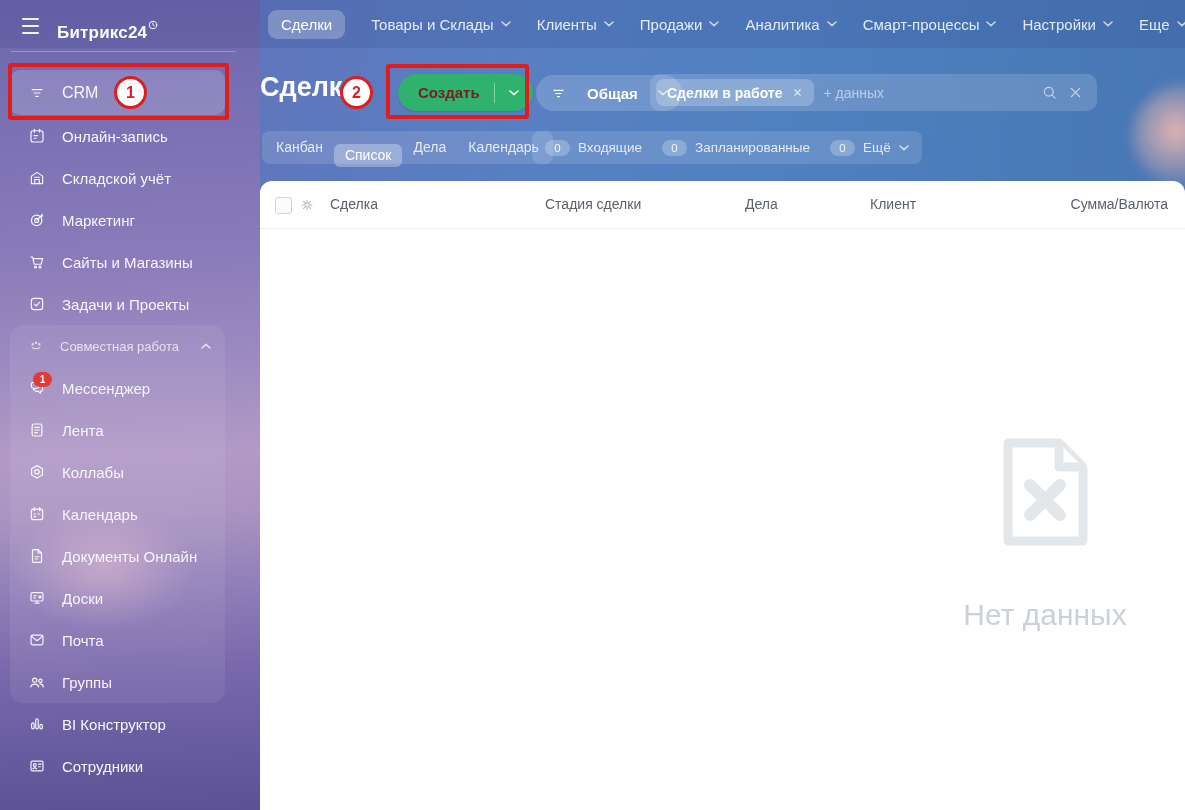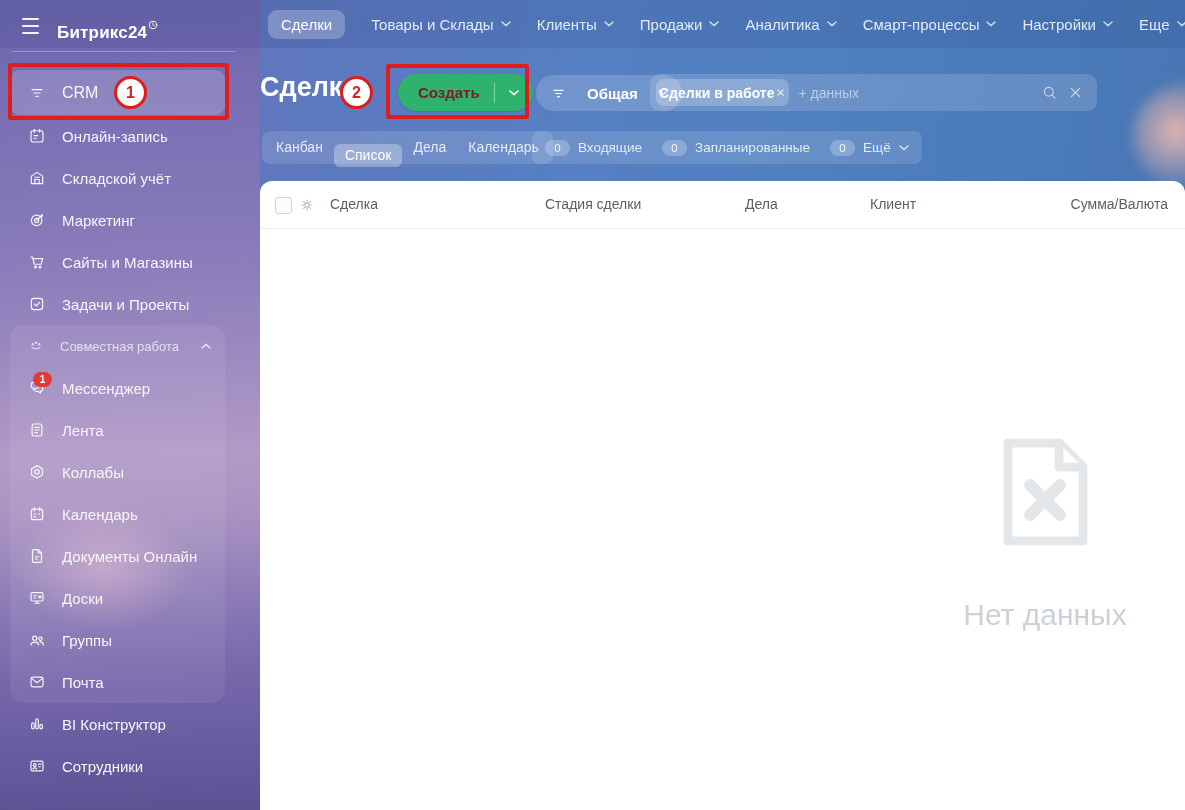--- a/index.html
+++ b/index.html
@@ -46,21 +46,21 @@
   .btn-create .lbl{font-size:15px;font-weight:700;padding:0 14px 0 20px;}
   .btn-create .sep{width:1px;height:20px;background:rgba(255,255,255,.4);}
   .btn-create .arr{padding:0 14px;display:flex;align-items:center;}
   .btn-create .arr .chev{color:#fff;}
   .pill-funnel{position:absolute;left:536px;top:75px;height:36px;display:flex;align-items:center;gap:20px;
     background:rgba(255,255,255,.17);border-radius:19px;padding:0 14px;color:#fff;z-index:5;cursor:pointer;}
   .pill-funnel .ico{width:17px;height:17px;color:#fff;}
   .pill-funnel .lbl{font-size:15px;font-weight:700;}
   .searchbar{position:absolute;left:650px;top:74px;width:447px;height:37px;background:rgba(255,255,255,.15);
     border-radius:10px;display:flex;align-items:center;z-index:5;}
-  .search-tag{display:flex;align-items:center;height:27px;margin-left:6px;padding:0 3px;
+  .search-tag{display:flex;align-items:center;gap:9px;height:27px;margin-left:6px;padding:0 11px;
     background:rgba(255,255,255,.22);border-radius:8px;color:#fff;font-size:14px;font-weight:700;cursor:pointer;white-space:nowrap;}
   .search-tag .ico{width:11px;height:11px;color:rgba(255,255,255,.75);}
   .search-tag .ico svg{stroke-width:2.4;}
   .search-ph{margin-left:10px;color:rgba(255,255,255,.55);font-size:14px;flex:1;}
   .search-icons{display:flex;align-items:center;gap:9px;margin-right:13px;}
   .search-icons .ico{width:17px;height:17px;color:rgba(255,255,255,.62);cursor:pointer;}
   
   .tabgroup{position:absolute;top:131px;height:29px;display:inline-flex;align-items:center;
     background:rgba(255,255,255,.13);border-radius:8px;z-index:5;padding:2px 3px;}
   .tabgroup.g1{left:262px;}
@@ -297,36 +297,36 @@
               <rect x="4" y="4.8" width="16" height="11.2" rx="2"></rect>
               <path d="M12 16v3M9 19h6M7.5 9h4M7.5 12h2.5"></path>
               <circle cx="16" cy="10.5" r="1.4"></circle>
             </svg>
           </span>
           <span>Доски</span>
         </div>
         <div class="srow">
           <span class="ico">
             <svg viewBox="0 0 24 24">
+              <rect x="4" y="5.5" width="16" height="13" rx="2.5"></rect>
+              <path d="M4.8 7.2l7.2 5.8 7.2-5.8"></path>
+            </svg>
+          </span>
+          <span>Почта</span>
+        </div>
+        <div class="srow">
+          <span class="ico">
+            <svg viewBox="0 0 24 24">
               <circle cx="9" cy="9.5" r="2.8"></circle>
               <path d="M3.8 18.5a5.3 4.6 0 0 1 10.4 0"></path>
               <circle cx="16.6" cy="10.3" r="2.2"></circle>
               <path d="M15.8 14.6a4.6 4.2 0 0 1 4.6 3.9"></path>
             </svg>
           </span>
           <span>Группы</span>
-        </div>
-        <div class="srow">
-          <span class="ico">
-            <svg viewBox="0 0 24 24">
-              <rect x="4" y="5.5" width="16" height="13" rx="2.5"></rect>
-              <path d="M4.8 7.2l7.2 5.8 7.2-5.8"></path>
-            </svg>
-          </span>
-          <span>Почта</span>
         </div>
       </div>
       <div class="srow">
         <span class="ico">
           <svg viewBox="0 0 24 24">
             <rect x="4.8" y="10.5" width="3.4" height="8" rx="1.7"></rect>
             <rect x="10.3" y="5" width="3.4" height="13.5" rx="1.7"></rect>
             <rect x="15.8" y="12.5" width="3.4" height="6" rx="1.7"></rect>
           </svg>
         </span>

